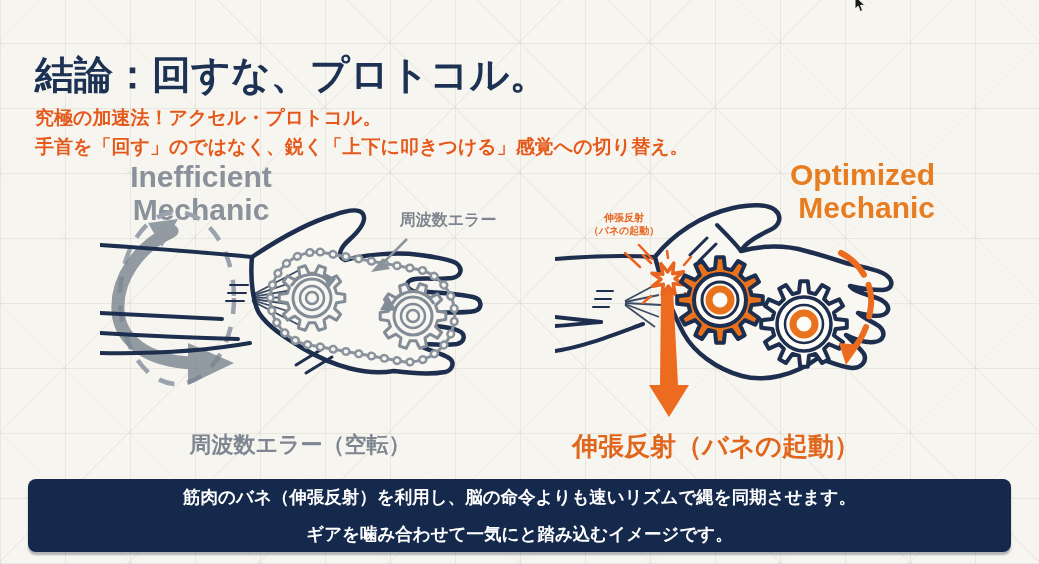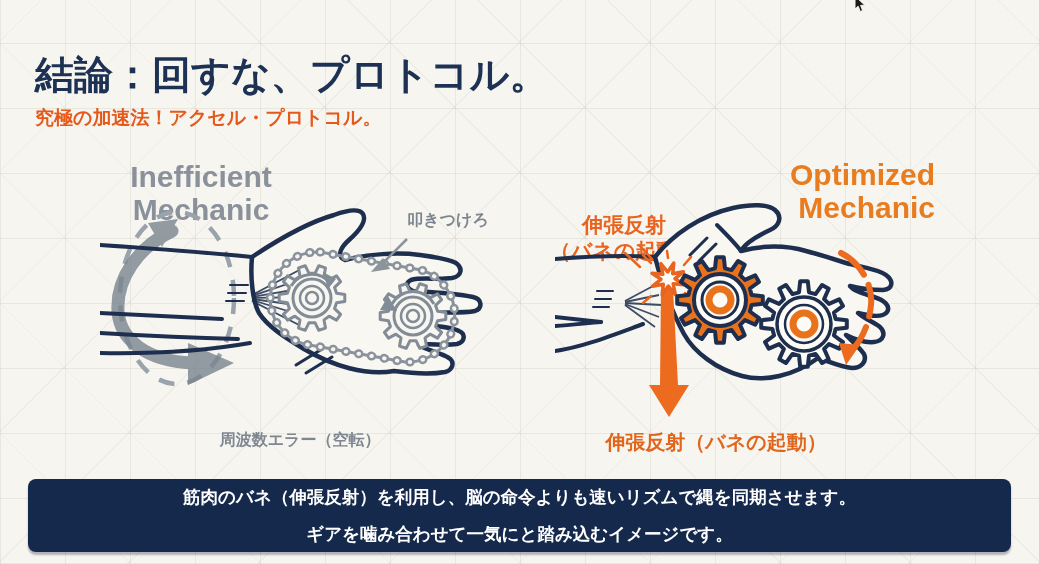--- a/index.html
+++ b/index.html
@@ -24,26 +24,26 @@
   .mech-heading{
     position:absolute;width:190px;text-align:center;
     font-size:30px;font-weight:700;line-height:1.1;white-space:nowrap;
   }
   .mech-heading.left{left:106px;top:160px;color:#8a919b;}
   .mech-heading.right{left:745px;top:158px;color:#e87c20;text-align:right;}
   .annotation{
     position:absolute;width:160px;text-align:center;font-weight:700;line-height:1.25;
   }
   .annotation.left{left:368px;top:210px;font-size:16px;color:#7d858f;}
-  .annotation.right{left:544px;top:212px;font-size:21px;color:#e8641f;}
+  .annotation.right{left:544px;top:212px;font-size:10px;color:#e8641f;}
   .caption{
     position:absolute;width:320px;text-align:center;font-weight:700;white-space:nowrap;
   }
-  .caption.left{left:140px;top:430px;font-size:16px;color:#7e8791;}
-  .caption.right{left:556px;top:429px;font-size:20px;color:#e0661c;text-align:center;}
+  .caption.left{left:140px;top:430px;font-size:22px;color:#7e8791;}
+  .caption.right{left:556px;top:429px;font-size:26px;color:#e0661c;text-align:center;}
   .figure{position:absolute;}
   .figure.left{left:100px;top:195px;}
   .figure.right{left:555px;top:193px;}
   .footer-bar{
     position:absolute;left:28px;top:479px;width:983px;height:73px;
     background:#15294d;border-radius:8px;
     box-shadow:0 3px 2px rgba(15,25,50,.30);
     display:flex;flex-direction:column;justify-content:center;align-items:center;gap:8px;
   }
   .footer-bar .line{
@@ -52,33 +52,34 @@
   .cursor{position:absolute;left:853px;top:-4px;}
 </style>
 </head>
 <body>
 
 <div class="stage">
 
   <h1 class="title">結論：回すな、プロトコル。</h1>
   <div class="subtitle">
     <div>究極の加速法！アクセル・プロトコル。</div>
+    <div>手首を「回す」のではなく、鋭く「上下に叩きつける」感覚への切り替え。</div>
   </div>
 
   <div class="mech-heading left">
     <div>Inefficient</div>
     <div>Mechanic</div>
   </div>
   <div class="mech-heading right">
     <div>Optimized</div>
     <div>Mechanic</div>
   </div>
 
   <div class="annotation left">
-    <div>叩きつけろ</div>
+    <div>周波数エラー</div>
   </div>
   <div class="annotation right">
     <div>伸張反射</div>
     <div>（バネの起動）</div>
   </div>
 
   <svg class="figure left" width="420" height="200" viewBox="0 0 420 200">
 
     <ellipse cx="77" cy="103" rx="57" ry="86" fill="none" stroke="#9aa3ad" stroke-width="4.5" stroke-dasharray="16 13"></ellipse>
 

